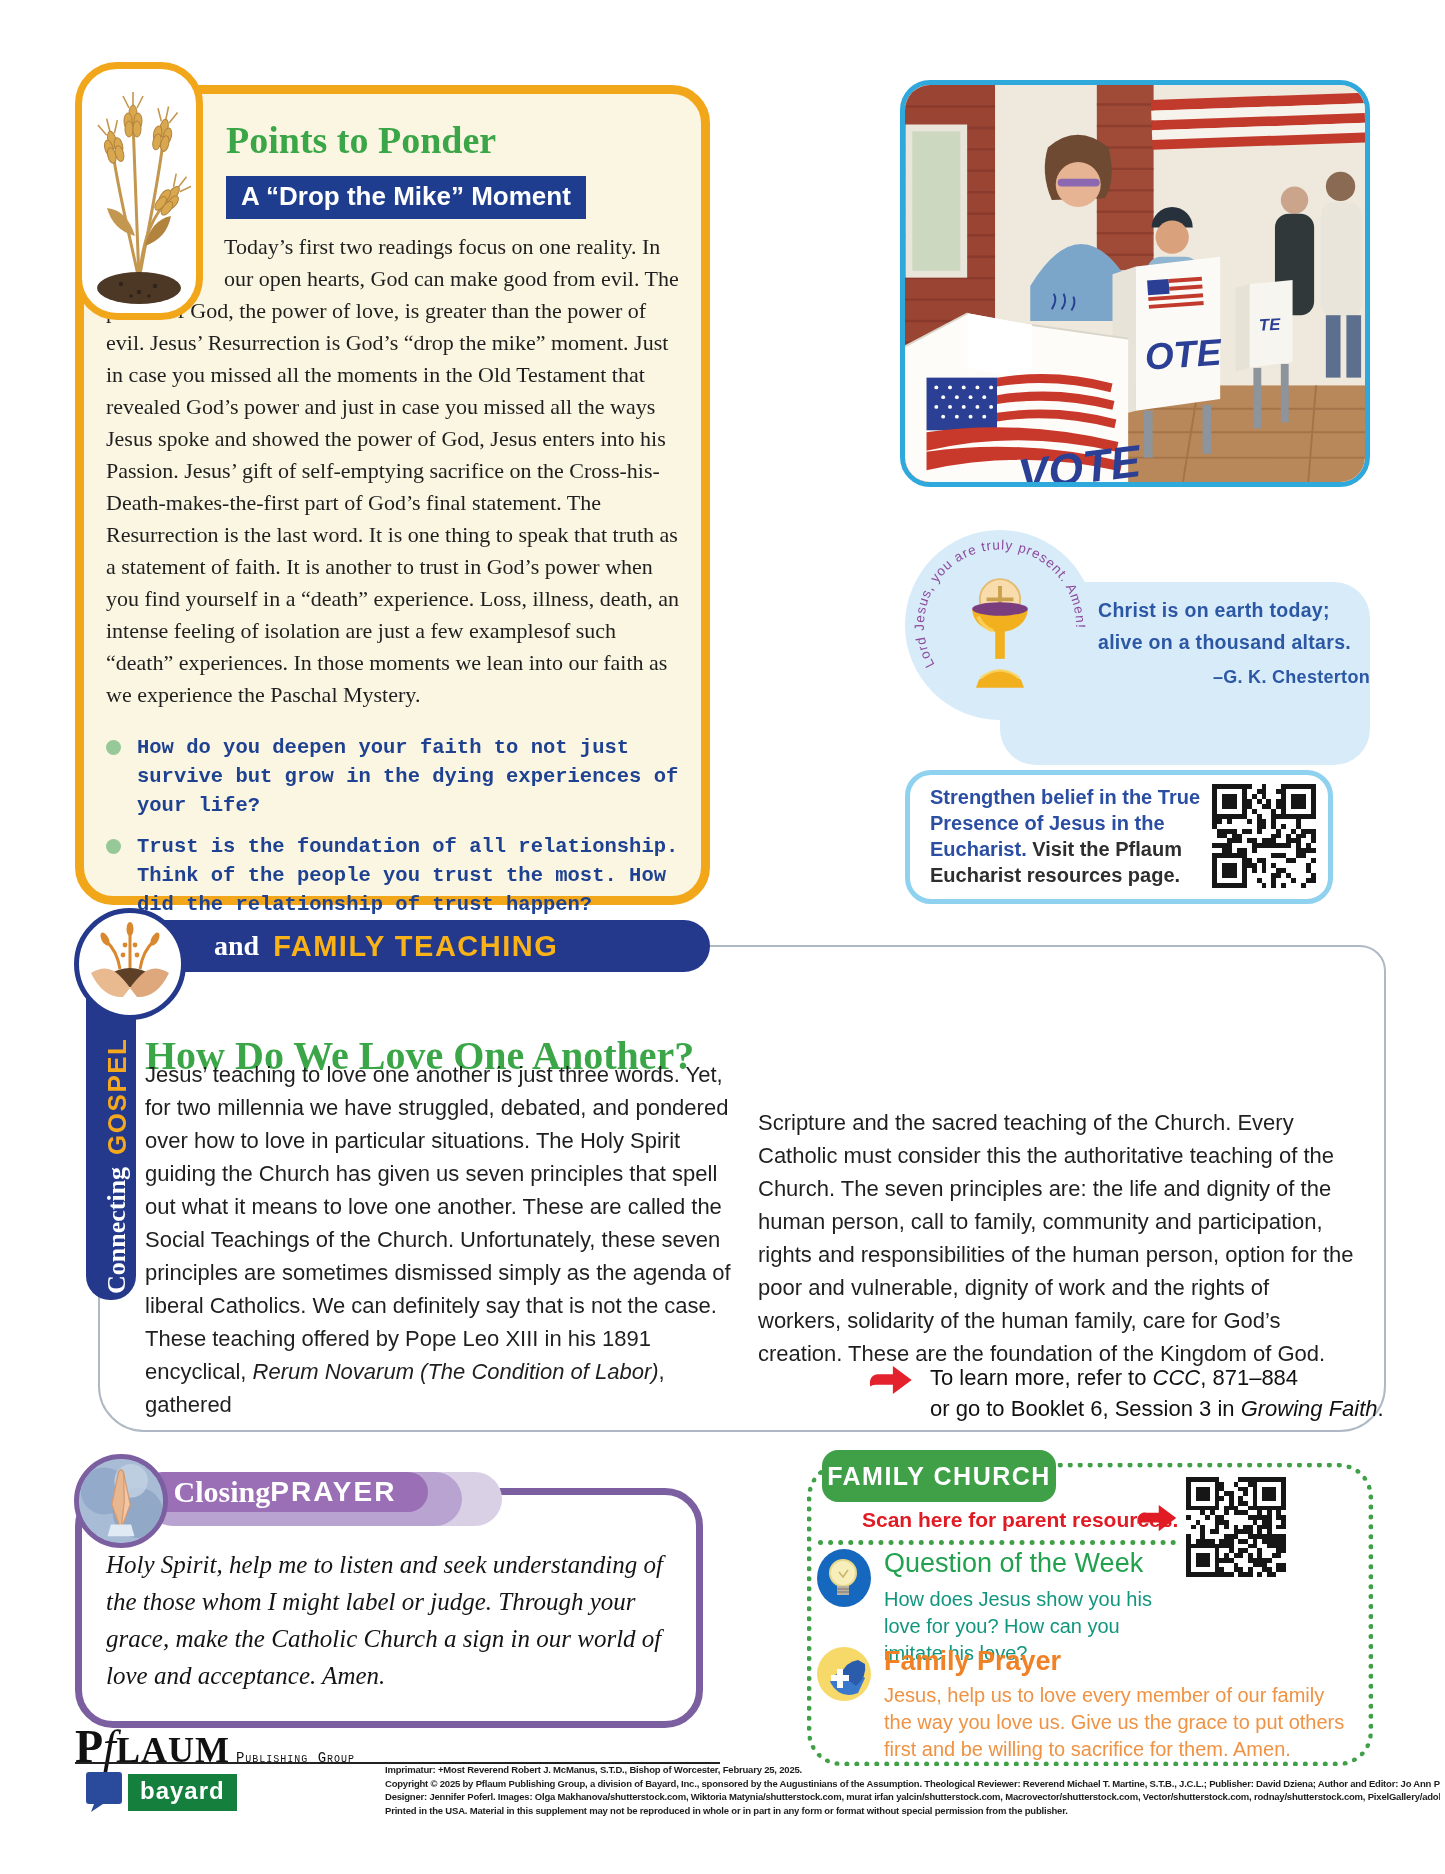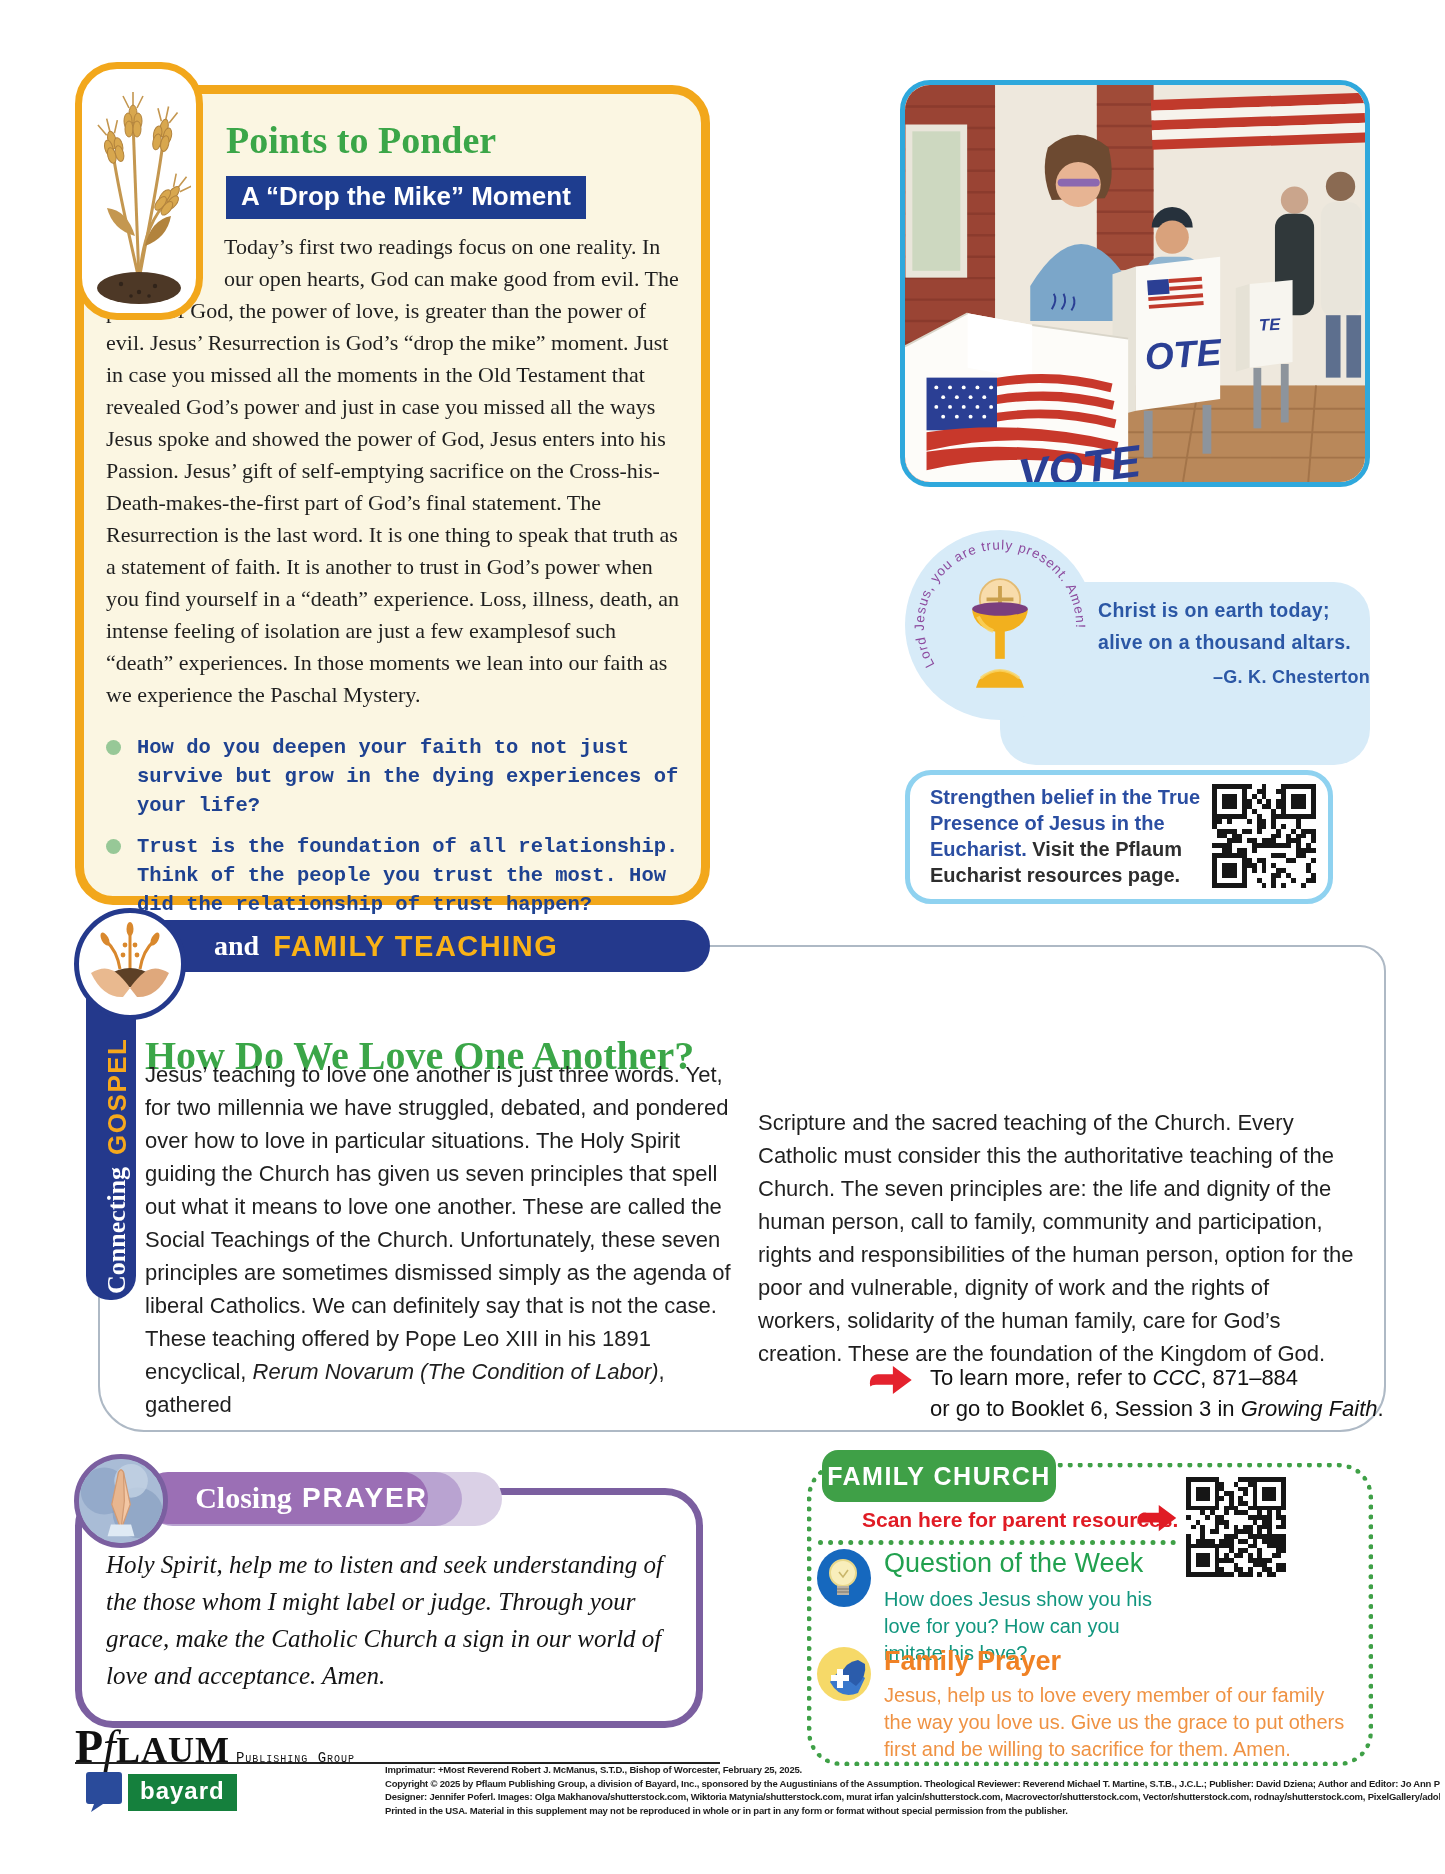--- a/index.html
+++ b/index.html
@@ -73,22 +73,22 @@
   .gcol-right{left:758px;top:1058px;width:596px;margin-top:48px;}
   .learn-more{left:868px;top:1362px;display:flex;gap:16px;align-items:flex-start;}
   .lm-text{font-size:22px;line-height:31px;color:#111;}
   .red-arrow{width:46px;height:32px;margin-top:2px;}
 
   
   .prayer-box{left:75px;top:1488px;width:628px;height:240px;border:7px solid #7B5FA0;
         border-radius:38px;box-sizing:border-box;background:#fff;}
   .pill-l3{left:150px;top:1472px;width:352px;height:54px;border-radius:27px;background:#DAD0E6;z-index:2;}
   .pill-l2{left:146px;top:1472px;width:316px;height:54px;border-radius:27px;background:#B9A3D1;z-index:3;}
-  .pill-l1{left:142px;top:1472px;width:286px;height:52px;border-radius:27px;background:#9B6FB5;z-index:4;
-        display:flex;align-items:center;justify-content:flex-end;gap:10px;}
+  .pill-l1{left:142px;top:1472px;width:286px;height:40px;border-radius:27px;background:#9B6FB5;z-index:4;
+        display:flex;align-items:center;justify-content:center;}
   .pill-closing{font-family:"Liberation Serif",serif;font-weight:bold;font-size:30px;color:#fff;}
   .pill-prayer{font-weight:900;font-size:28px;color:#fff;letter-spacing:2px;}
   .prayer-hands{left:74px;top:1454px;width:94px;height:94px;border-radius:50%;
         border:5px solid #7B5FA0;box-sizing:border-box;overflow:hidden;z-index:5;background:#a9bcd6;}
   .prayer-text{left:106px;top:1546px;width:566px;font-family:"Liberation Serif",serif;
         font-style:italic;font-size:25px;line-height:37px;color:#141414;}
 
   
   .family-box{left:807px;top:1463px;width:566px;height:303px;border:5px dotted #3FA047;
         border-radius:34px;box-sizing:border-box;}

